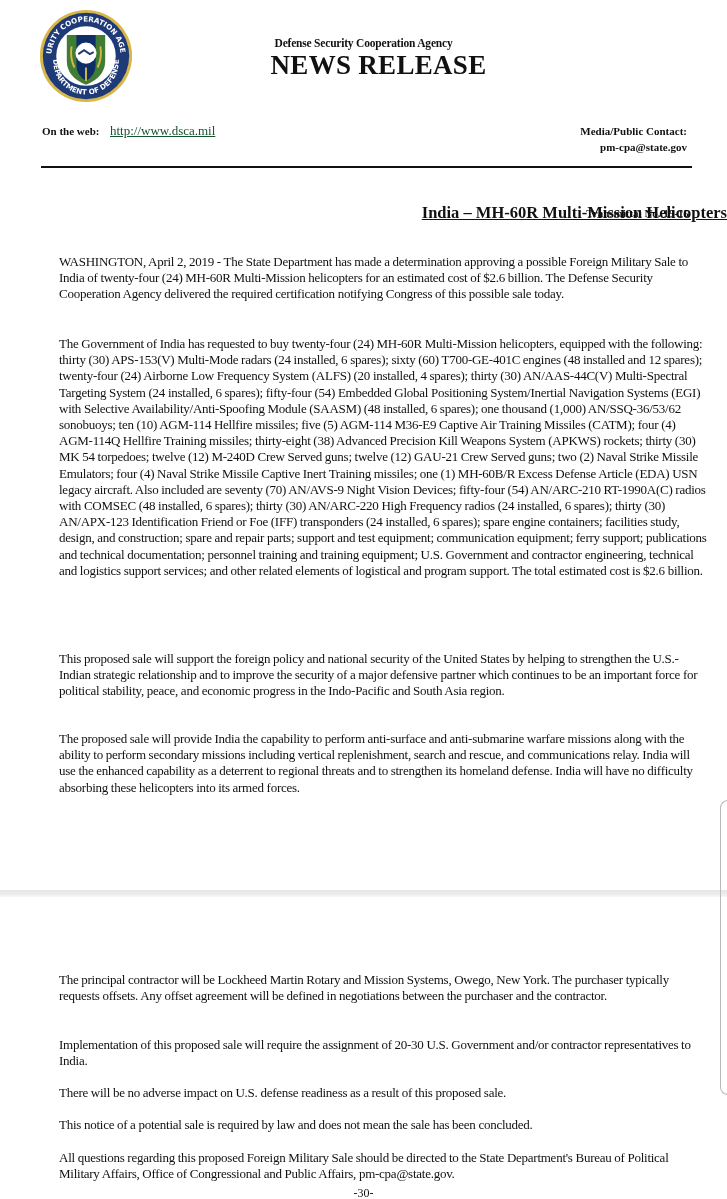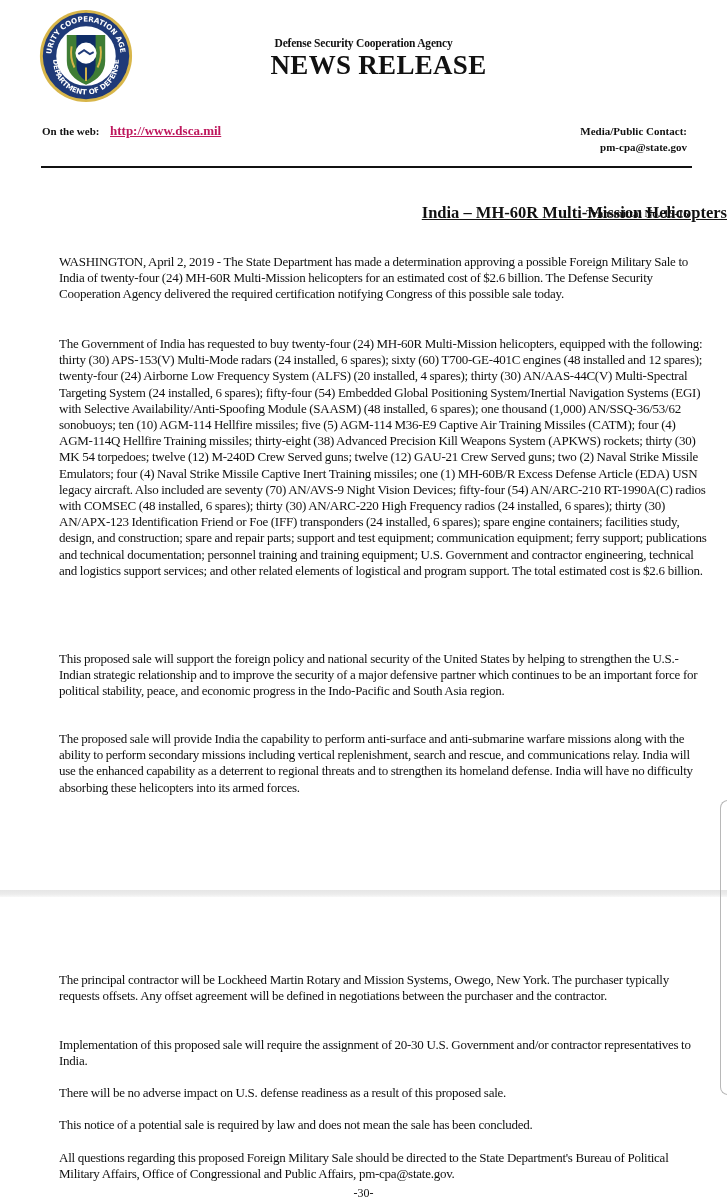--- a/index.html
+++ b/index.html
@@ -24,22 +24,22 @@
     }
     .release {
       position: absolute; left: 0; width: 727px; top: 50px; text-align: center;
       font-weight: bold; font-size: 27px; letter-spacing: 0.3px;
       padding-left: 30px; box-sizing: border-box;
     }
     .web-label {
       position: absolute; left: 42px; top: 125px; font-size: 11px; font-weight: bold;
     }
     .web-link {
-      position: absolute; left: 110px; top: 123px; font-size: 13px; color: #be185d;
-      text-decoration: underline; cursor: pointer; font-weight: bold;
+      position: absolute; left: 110px; top: 123px; font-size: 13px; color: #14532d;
+      text-decoration: underline; cursor: pointer;
     }
     .contact-label {
       position: absolute; right: 40px; top: 125px; font-size: 11px; font-weight: bold; text-align: right;
     }
     .contact-email {
       position: absolute; right: 40px; top: 141px; font-size: 11px; font-weight: bold; text-align: right;
     }
     .rule {
       position: absolute; left: 41px; top: 166px; width: 651px; height: 2px; background: #111;
     }

